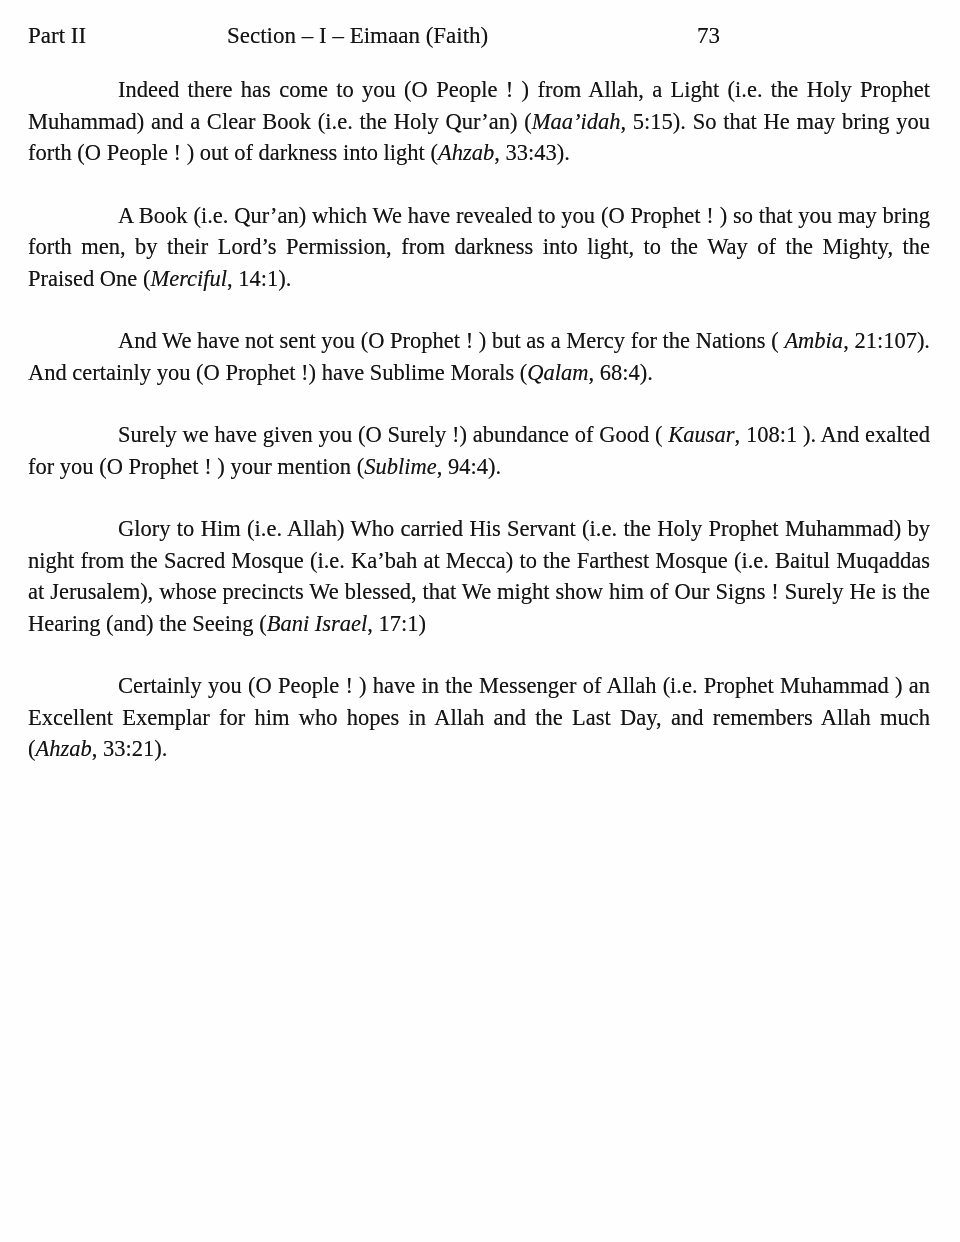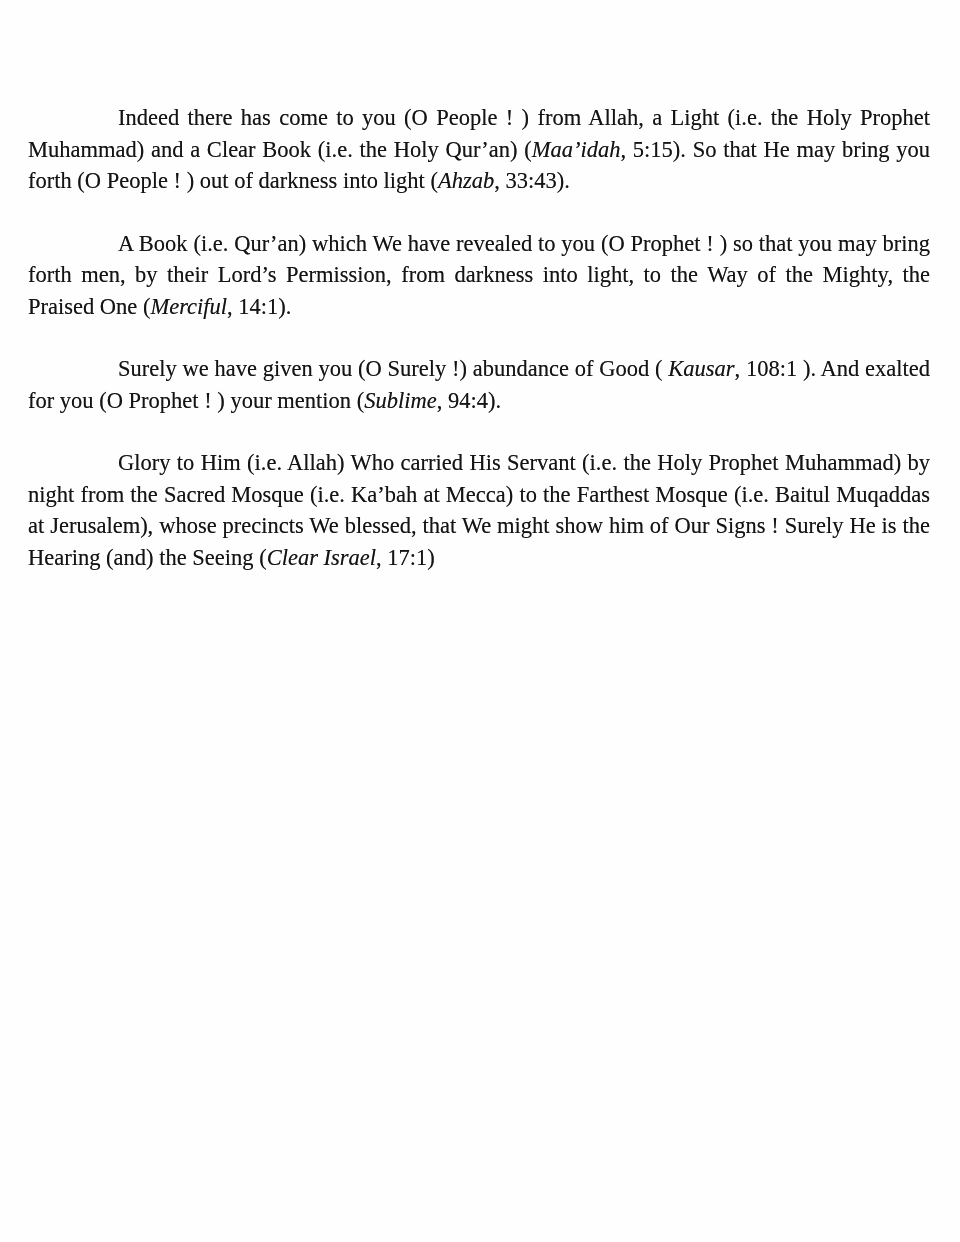--- a/index.html
+++ b/index.html
@@ -28,38 +28,44 @@
     white-space: nowrap;
   }
   .running-header .hdr-left   { position: absolute; left: 28px; }
   .running-header .hdr-center { position: absolute; left: 227px; }
   .running-header .hdr-right  { position: absolute; left: 697px; }
   .content {
     position: absolute;
     top: 74px;
     left: 28px;
     width: 902px;
-    margin-top: 28px;
   }
   .content p {
     margin: 0 0 31px 0;
     font-size: 22.5px;
     line-height: 31.5px;
     text-indent: 90px;
     text-align: justify;
   }
   .content p em {
     font-style: italic;
   }
 </style>
 </head>
 <body>
 
 <div class="page">
+  <div class="running-header">
+    <span class="hdr-left">Part II</span>
+    <span class="hdr-center">Section – I – Eimaan (Faith)</span>
+    <span class="hdr-right">73</span>
+  </div>
 
   <div class="content">
 
   <p><span>Indeed there has come to you (O People ! ) from Allah, a Light (i.e. the Holy Prophet Muhammad) and a Clear Book (i.e. the Holy Qur’an) (</span><em>Maa’idah</em><span>, 5:15). So that He may bring you forth (O People ! ) out of darkness into light (</span><em>Ahzab</em><span>, 33:43).</span></p>
       <p><span>A Book (i.e. Qur’an) which We have revealed to you (O Prophet ! ) so that you may bring forth men, by their Lord’s Permission, from darkness into light, to the Way of the Mighty, the Praised One (</span><em>Merciful</em><span>, 14:1).</span></p>
+      <p><span>And We have not sent you (O Prophet ! ) but as a Mercy for the Nations ( </span><em>Ambia</em><span>, 21:107). And certainly you (O Prophet !) have Sublime Morals (</span><em>Qalam</em><span>, 68:4).</span></p>
       <p><span>Surely we have given you (O Surely !) abundance of Good ( </span><em>Kausar</em><span>, 108:1 ). And exalted for you (O Prophet ! ) your mention (</span><em>Sublime</em><span>, 94:4).</span></p>
-      <p><span>Glory to Him (i.e. Allah) Who carried His Servant (i.e. the Holy Prophet Muhammad) by night from the Sacred Mosque (i.e. Ka’bah at Mecca) to the Farthest Mosque (i.e. Baitul Muqaddas at Jerusalem), whose precincts We blessed, that We might show him of Our Signs ! Surely He is the Hearing (and) the Seeing (</span><em>Clear Israel</em><span>, 17:1)</span></p>
+      <p><span>Glory to Him (i.e. Allah) Who carried His Servant (i.e. the Holy Prophet Muhammad) by night from the Sacred Mosque (i.e. Ka’bah at Mecca) to the Farthest Mosque (i.e. Baitul Muqaddas at Jerusalem), whose precincts We blessed, that We might show him of Our Signs ! Surely He is the Hearing (and) the Seeing (</span><em>Bani Israel</em><span>, 17:1)</span></p>
+      <p><span>Certainly you (O People ! ) have in the Messenger of Allah (i.e. Prophet Muhammad ) an Excellent Exemplar for him who hopes in Allah and the Last Day, and remembers Allah much (</span><em>Ahzab</em><span>, 33:21).</span></p>
     </div>
 </div>
 
 </body></html>

